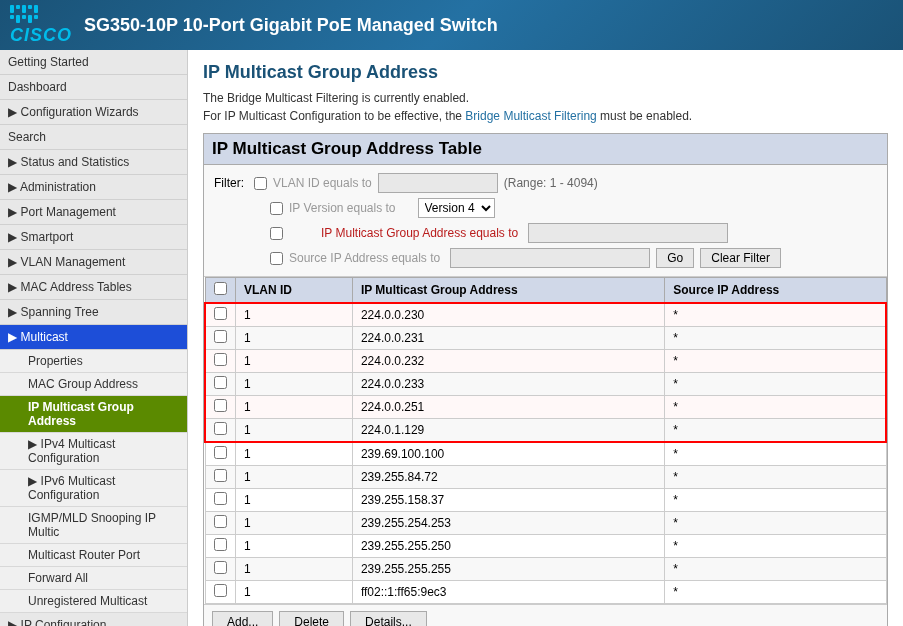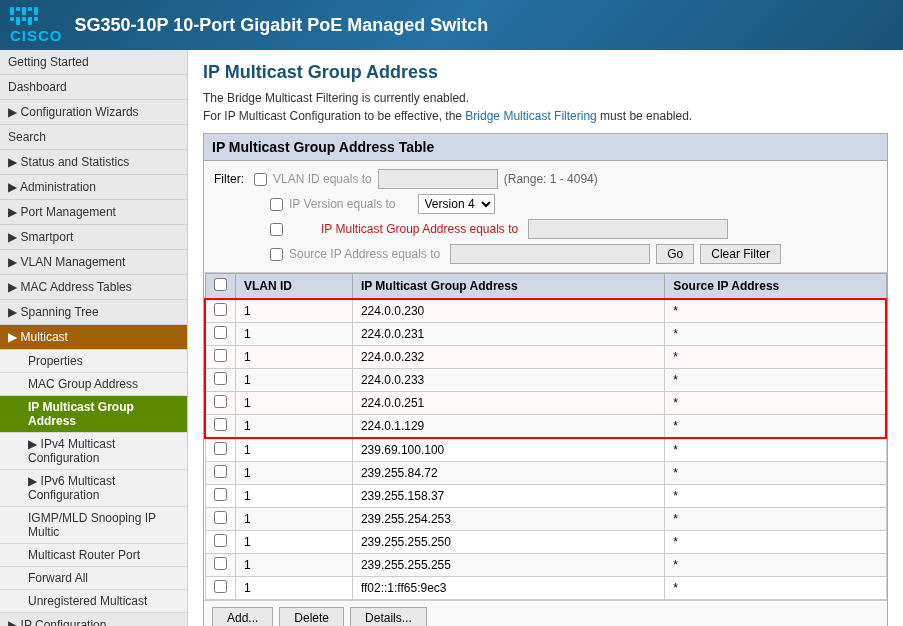--- a/index.html
+++ b/index.html
@@ -13,21 +13,21 @@
       align-items: center;
       padding: 0 10px;
       gap: 12px;
     }
     .cisco-logo {
       display: flex; flex-direction: column; gap: 2px;
     }
     .cisco-logo .bars { display: flex; gap: 2px; }
     .cisco-logo .bar { width: 4px; height: 4px; background: #00bceb; border-radius: 1px; }
     .cisco-logo .bar.tall { height: 8px; }
-    .cisco-logo-text { color: #00bceb; font-size: 15px; font-weight: bold; letter-spacing: 1px; }
+    .cisco-logo-text { color: #00bceb; font-size: 18px; font-weight: bold; letter-spacing: 1px; font-style: italic; }
     .header-title { color: white; font-size: 18px; font-weight: bold; }
 
     
     .layout { display: flex; height: calc(626px - 50px); }
 
     
     .sidebar {
       width: 188px;
       background: #e8e8e8;
       border-right: 1px solid #ccc;
@@ -36,21 +36,21 @@
     }
     .sidebar-item {
       padding: 5px 8px;
       cursor: pointer;
       color: #333;
       border-bottom: 1px solid #d0d0d0;
       display: flex;
       align-items: center;
       gap: 4px;
     }
-    .sidebar-item.active { background: #a16207; color: white; font-weight: bold; }
+    .sidebar-item.active { background: #1d4ed8; color: white; font-weight: bold; }
     .sidebar-item.section-header { font-weight: normal; }
     .sidebar-subitem {
       padding: 4px 8px 4px 28px;
       cursor: pointer;
       color: #333;
       border-bottom: 1px solid #d8d8d8;
       background: #f0f0f0;
     }
     .sidebar-subitem.active { background: #5b8a00; color: white; font-weight: bold; }
 
@@ -72,21 +72,21 @@
 
     .table-section {
       border: 1px solid #aaa;
       margin-top: 10px;
     }
     .table-section-header {
       background: #d0d8e8;
       padding: 5px 8px;
       font-weight: bold;
       border-bottom: 1px solid #aaa;
-      font-size: 14px;
+      font-size: 17px;
     }
     .filter-area {
       padding: 8px 10px;
       background: #f8f8f8;
       border-bottom: 1px solid #ccc;
     }
     .filter-row {
       display: flex;
       align-items: center;
       gap: 6px;

